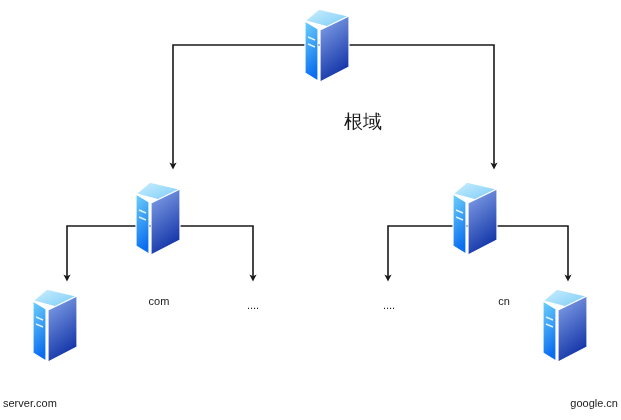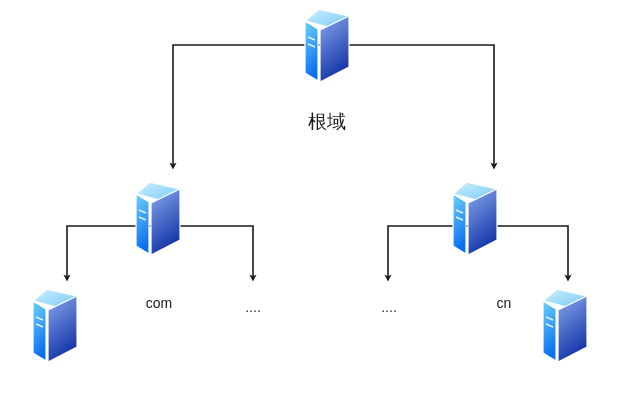--- a/index.html
+++ b/index.html
@@ -29,27 +29,28 @@
   }
   .node {
     position: absolute;
   }
   .node svg {
     display: block;
   }
   .label {
     position: absolute;
     font-family: "Liberation Sans", sans-serif;
-    font-size: 14px;
+    font-size: 11px;
     color: #1a1a1a;
     white-space: nowrap;
     line-height: 1;
   }
   .label.cjk {
     font-size: 19px;
+    margin-left: 36px;
   }
   .label.center {
     text-align: center;
     transform: translateX(-50%);
   }
   .label.left {
     text-align: left;
   }
   .label.right {
     text-align: right;
@@ -155,15 +156,17 @@
   <div class="label cjk center" style="left:327px; top:112px;">根域</div>
 
   <div class="label center" style="left:159px; top:296px;">com</div>
 
   <div class="label center" style="left:253px; top:300px;">....</div>
 
   <div class="label center" style="left:389px; top:300px;">....</div>
 
   <div class="label center" style="left:504px; top:296px;">cn</div>
 
+  <div class="label left" style="left:3px; top:398px;">server.com</div>
 
+  <div class="label right" style="left:618px; top:398px;">google.cn</div>
 
 </div>
 
 </body></html>

